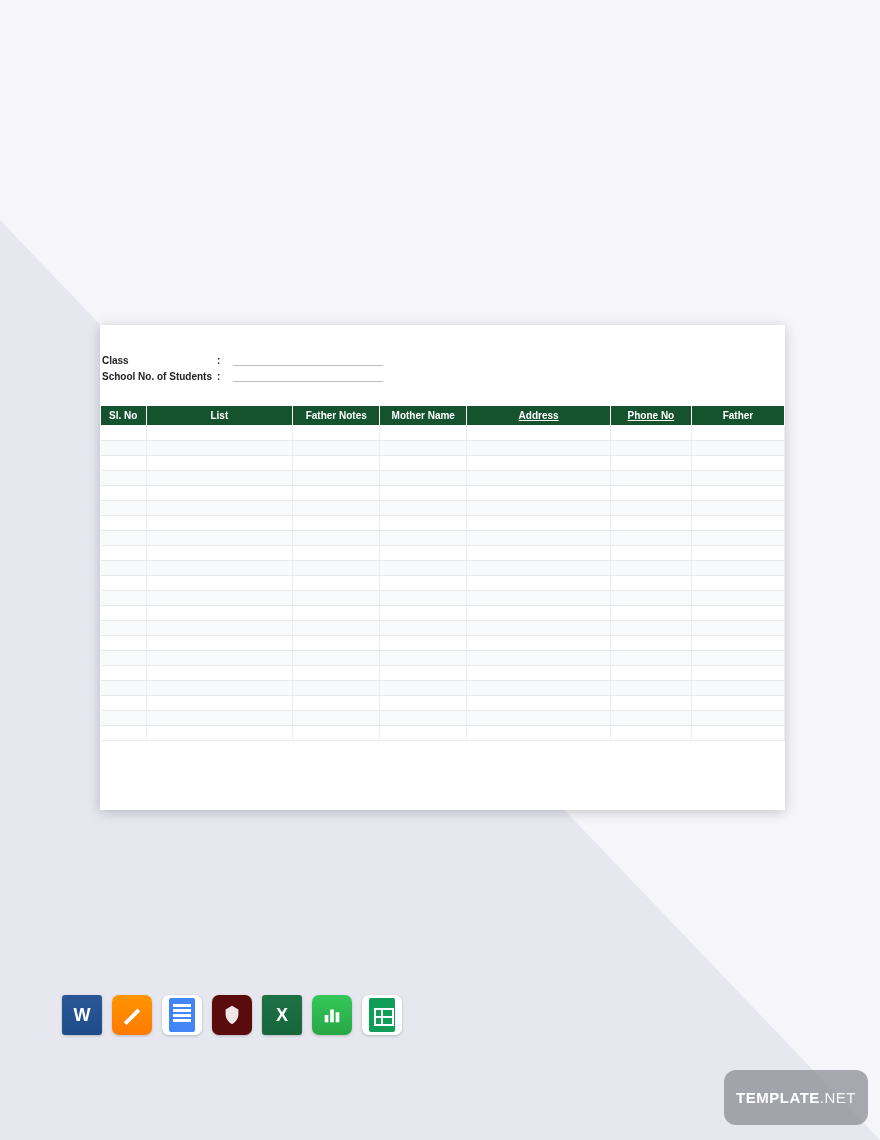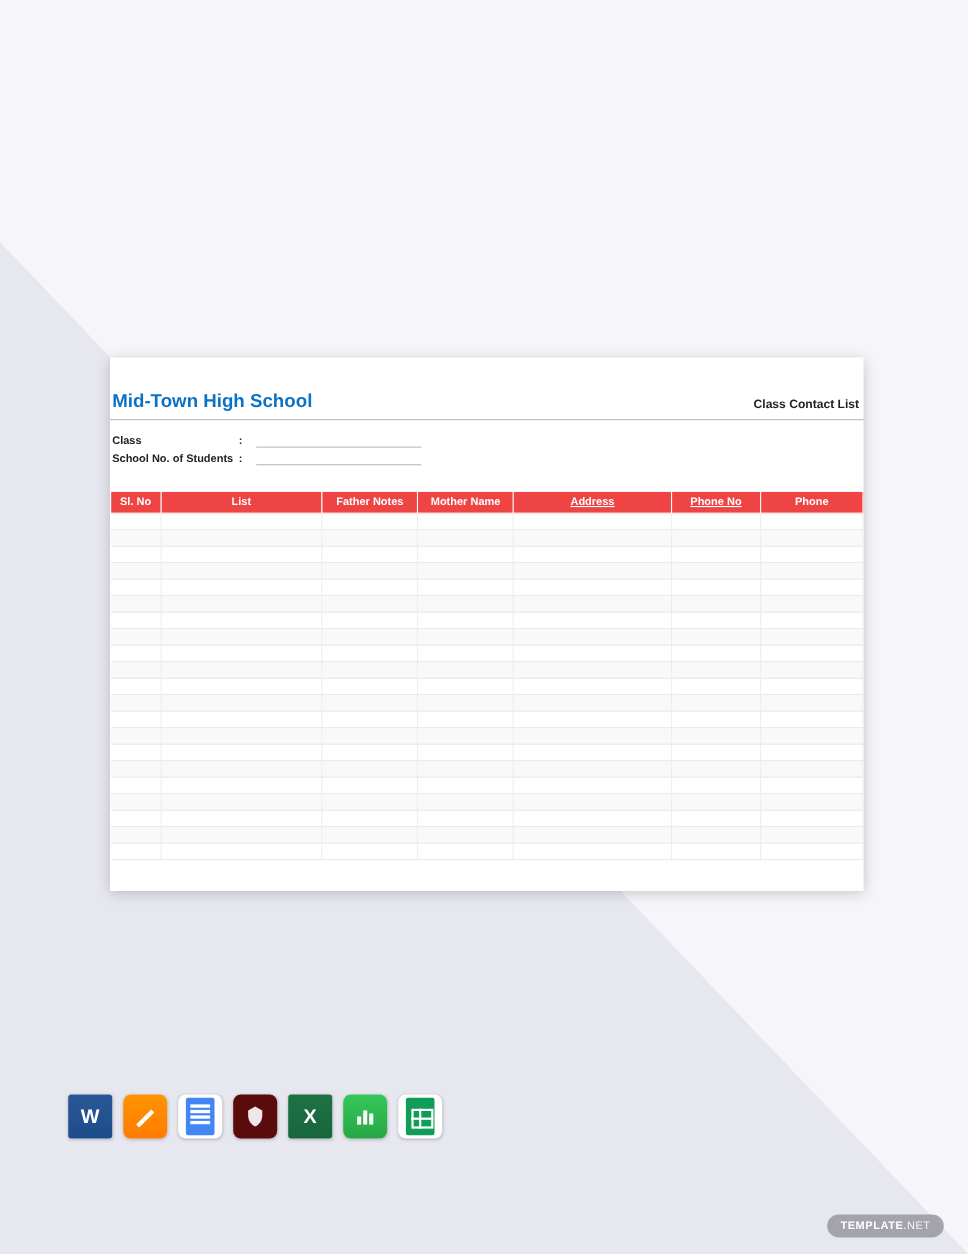--- a/index.html
+++ b/index.html
@@ -74,21 +74,21 @@
     border-bottom: 1px solid #bbb;
     height: 10px;
     margin-left: 6px;
   }
   .tbl {
     width: 100%;
     border-collapse: collapse;
     font-size: 10px;
   }
   .tbl th {
-    background: #ef4444;
+    background: #14532d;
     color: #fff;
     font-weight: bold;
     padding: 4px 2px;
     border: 1px solid #fff;
     font-size: 10px;
   }
   .tbl td {
     height: 15px;
     border-bottom: 1px solid #e9e9e9;
     border-right: 1px solid #eee;
@@ -135,43 +135,39 @@
   .icon-numbers svg { width:22px; height:22px; }
   .icon-sheets { background:#fff; display:flex; align-items:center; justify-content:center; }
   .icon-sheets .inner { width:26px; height:34px; background:#0f9d58; border-radius:2px; position:relative; }
   .icon-sheets .inner::after { content:""; position:absolute; top:10px; left:5px; width:16px; height:14px; border:2px solid #fff; }
   .icon-sheets .inner::before { content:""; position:absolute; top:10px; left:12px; width:2px; height:18px; background:#fff; z-index:1; }
   .icon-sheets .hline { position:absolute; top:18px; left:5px; width:20px; height:2px; background:#fff; z-index:1;}
 
   .watermark {
     position: absolute;
     bottom: 15px;
-    right: 22px;
+    right: 12px;
     background: rgba(140,140,150,0.75);
     color: #fff;
-    font-size: 10px;
+    font-size: 15px;
     font-weight: bold;
-    padding: 5px 12px;
+    padding: 19px 12px;
     border-radius: 12px;
     letter-spacing: 0.5px;
     z-index: 3;
   }
   .watermark .net { font-weight: normal; opacity: 0.9; }
 </style>
 </head>
 <body>
 
 <div class="bg-triangle"></div>
 
 <div class="document">
   <div class="doc-inner">
-    <div class="doc-header">
-      <div class="doc-title">Mid-Town High School</div>
-      <div class="doc-subtitle">Class Contact List</div>
-    </div>
     <div class="fields">
       <div class="field-row">
         <span class="field-label">Class</span>
         <span class="field-colon">:</span>
         <span class="field-line"></span>
       </div>
       <div class="field-row">
         <span class="field-label">School No. of Students</span>
         <span class="field-colon">:</span>
         <span class="field-line"></span>
@@ -179,21 +175,21 @@
     </div>
     <table class="tbl">
       <thead>
         <tr>
           <th class="col-sl">Sl. No</th>
           <th class="col-name">List</th>
           <th class="col-father">Father Notes</th>
           <th class="col-mother">Mother Name</th>
           <th class="col-addr">Address</th>
           <th class="col-phone">Phone No</th>
-          <th class="col-notes">Phone</th>
+          <th class="col-notes">Father</th>
         </tr>
       </thead>
       <tbody id="tbody">
           <tr>
             <td></td>
             <td></td>
             <td></td>
             <td></td>
             <td></td>
             <td></td>

